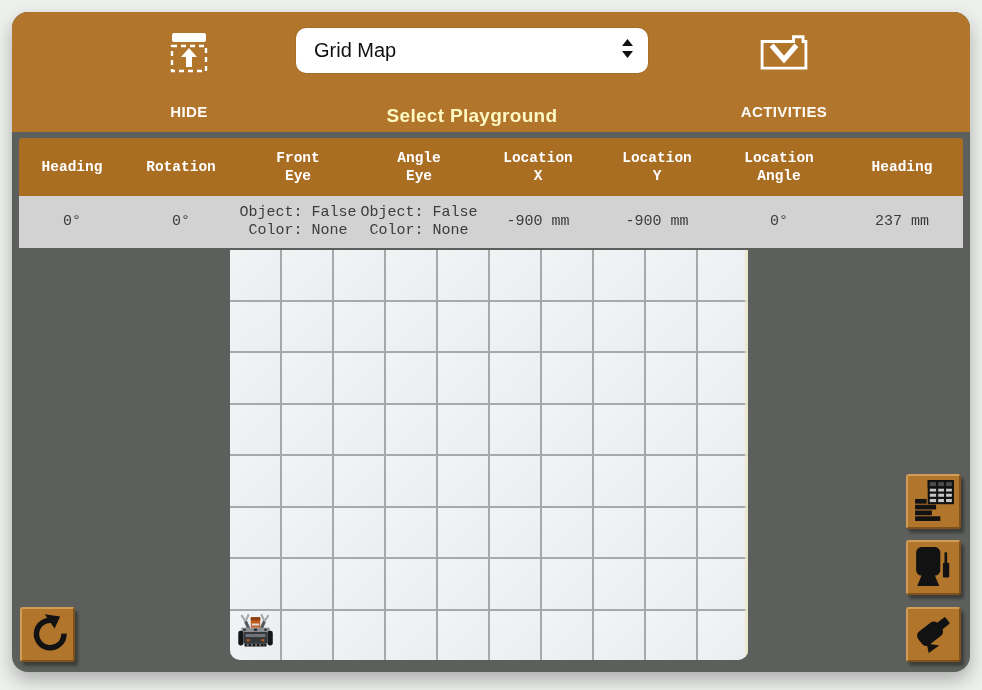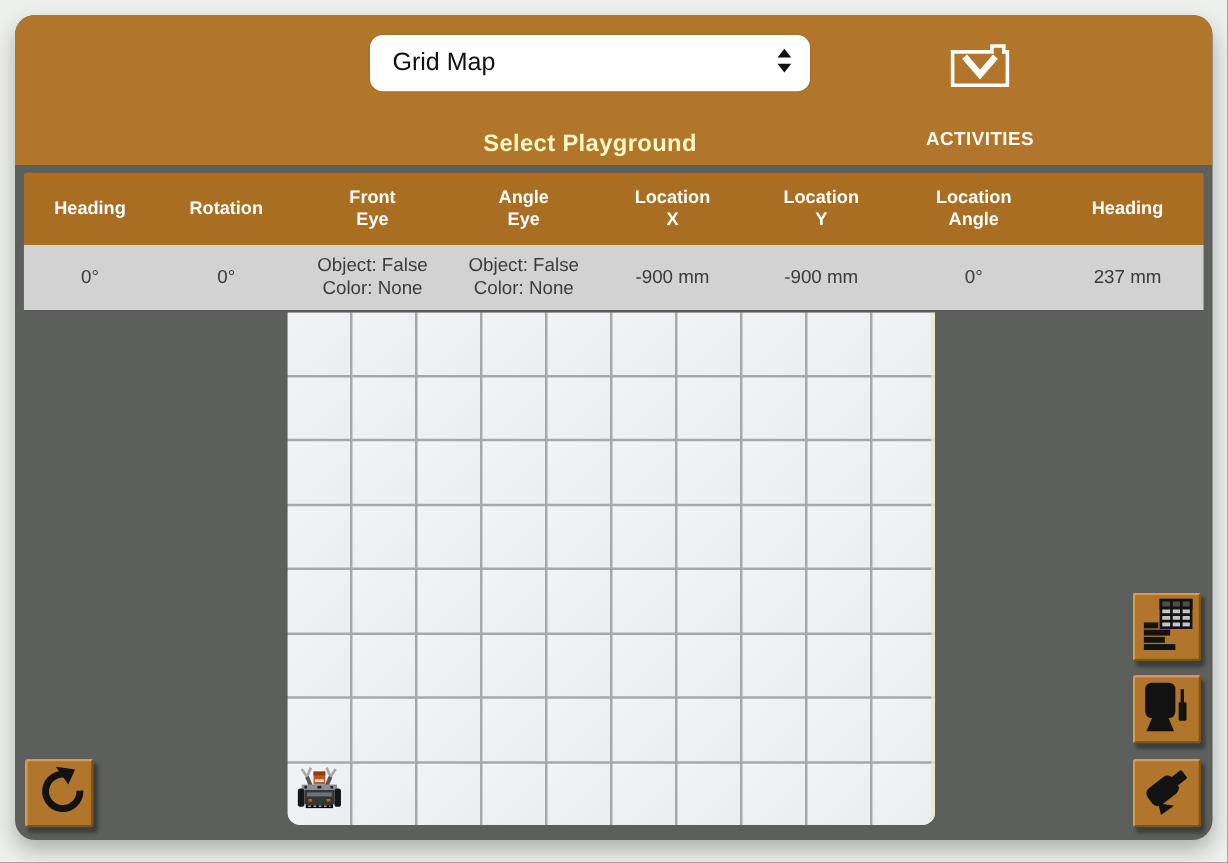--- a/index.html
+++ b/index.html
@@ -46,21 +46,21 @@
   .select-value { font-size:20px; color:#101010; }
   .subtitle {
     position:absolute; left:284px; top:76px; width:352px;
     text-align:center; font-size:19px; font-weight:bold; color:#fef9c3;
     letter-spacing:.3px;
     margin-top:17px;
   }
   
   .ttable {
     position:absolute; left:7px; top:126px; width:944px;
-    border-radius:3px 3px 0 0; overflow:hidden;
+    border-radius:3px 3px 0 0; overflow:hidden;font-family:Liberation Mono, monospace;
   }
   .thead, .trow {
     display:grid;
     grid-template-columns:106px 112px 122px 120px 118px 120px 124px 122px;
   }
   .thead {
     background:#aa6e23; height:58px; color:#fff;
   }
   .trow {
     background:#d2d2d2; height:52px; color:#3c3c3c;
@@ -108,20 +108,31 @@
   .btn-reset  { left:8px;   top:595px; }
 </style>
 </head>
 <body>
 
 <div class="window">
 
   <div class="header">
 
 
+    <div class="hitem hide">
+      <span class="icon">
+        <svg width="48" height="42" viewBox="0 0 48 42">
+          <rect x="7" y="2" width="34" height="9" rx="2" fill="#fff"></rect>
+          <rect x="7" y="15" width="34" height="25" fill="none" stroke="#fff" stroke-width="2.4" stroke-dasharray="5 4"></rect>
+          <polygon points="24,17 16,26 32,26" fill="#fff"></polygon>
+          <rect x="21" y="25" width="6" height="11" fill="#fff"></rect>
+        </svg>
+      </span>
+      <span class="hlabel">HIDE</span>
+    </div>
 
     <div class="select-wrap">
       <span class="select-value">Grid Map</span>
       <span>
         <svg width="13" height="21" viewBox="0 0 13 21">
           <polygon points="6.5,1 12,8 1,8" fill="#111"></polygon>
           <polygon points="1,13 12,13 6.5,20" fill="#111"></polygon>
         </svg>
       </span>
     </div>

